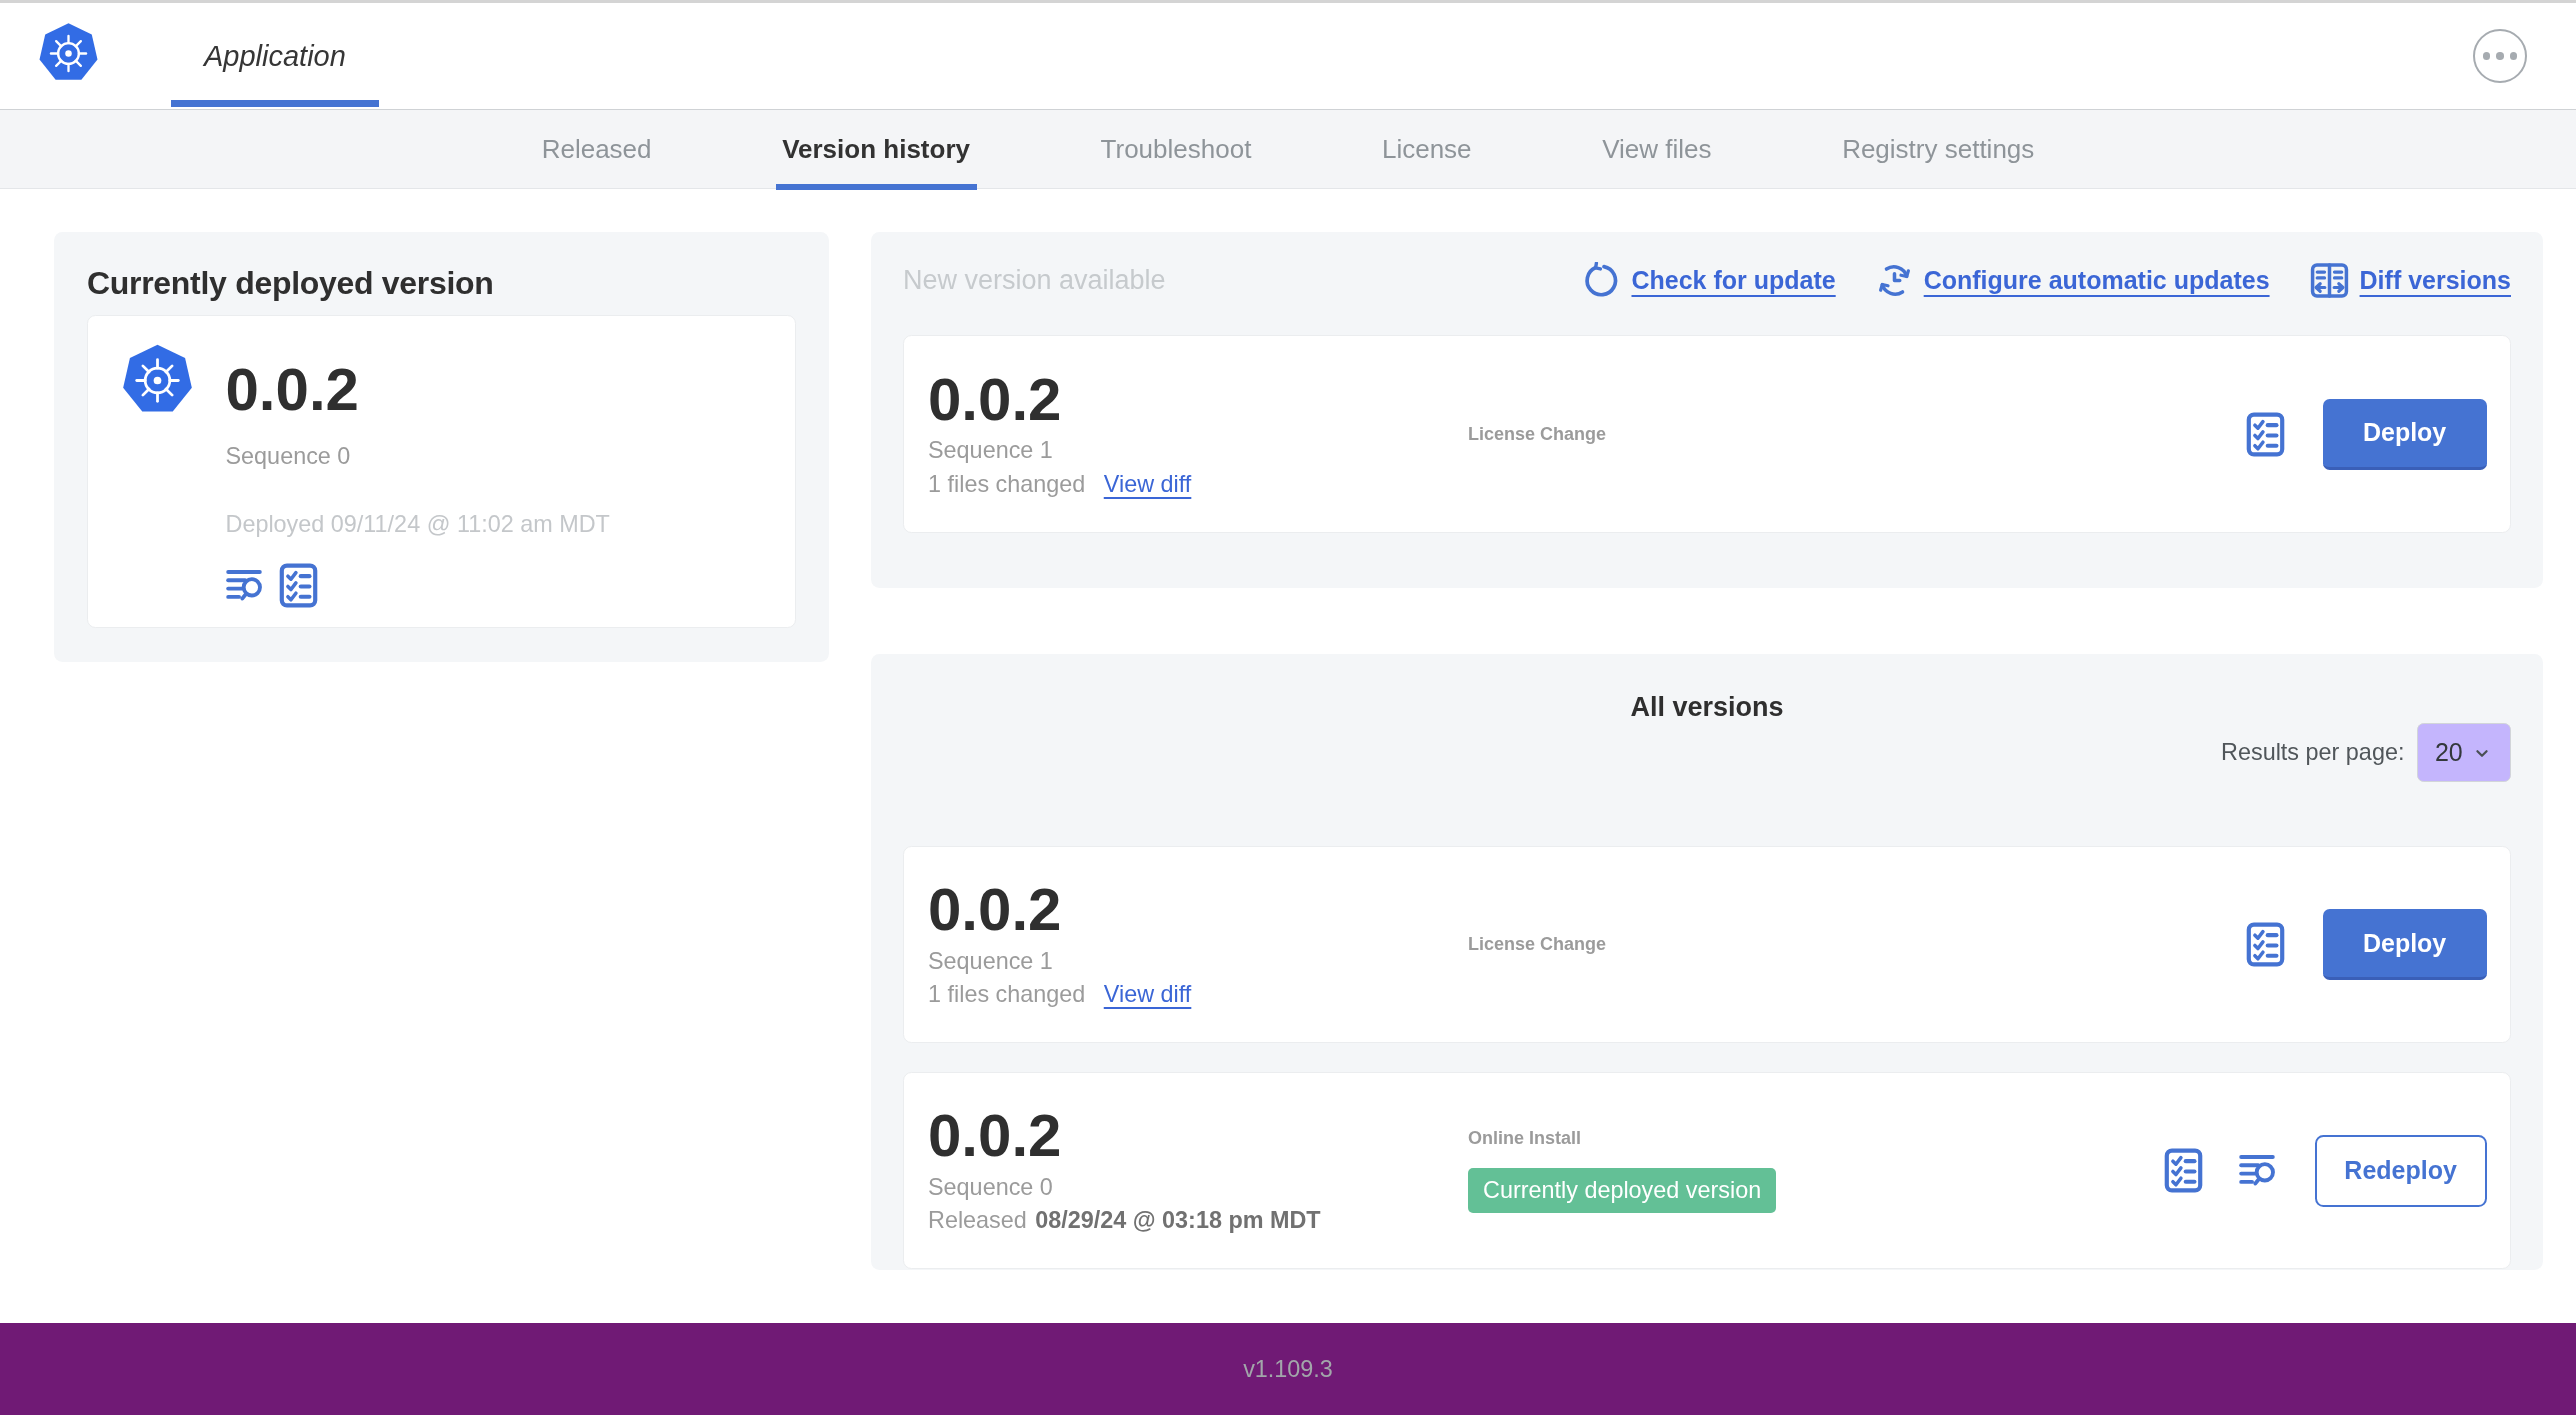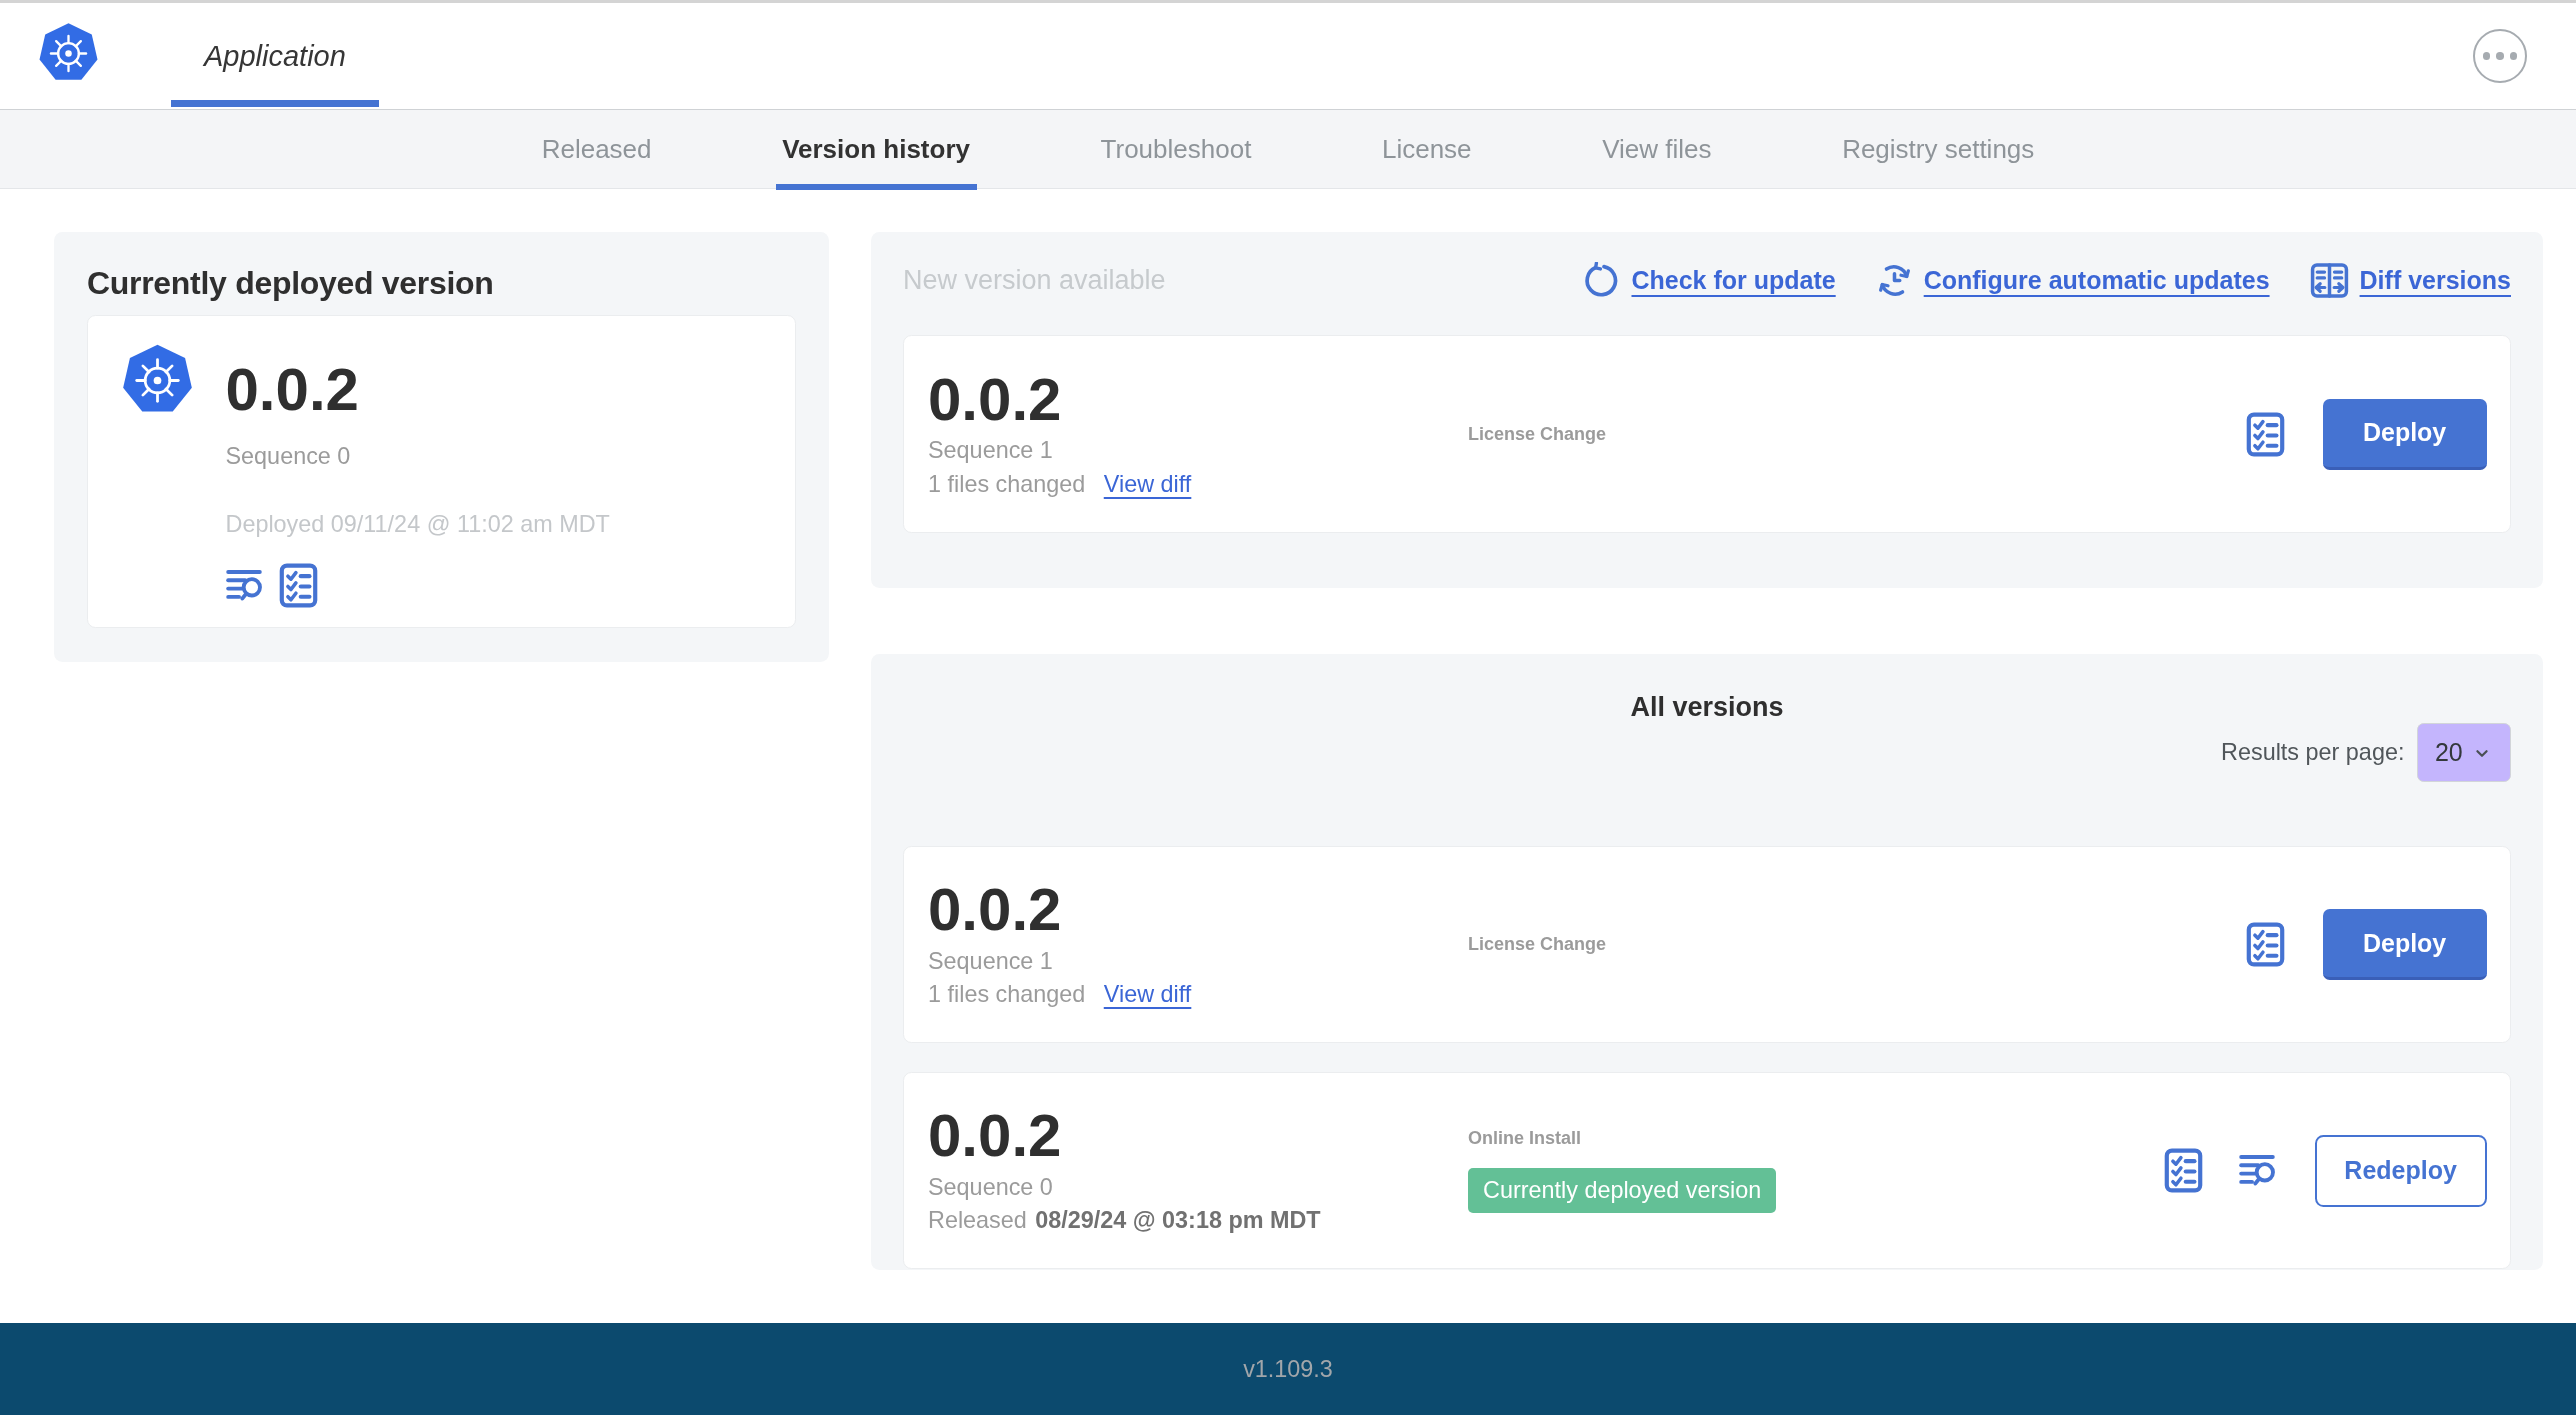--- a/index.html
+++ b/index.html
@@ -120,21 +120,21 @@
   .select-box {
     width:94px; height:59px; background:#c4b5fd; border:1.7px solid #d2d5d9; border-radius:6.7px;
     display:flex; align-items:center; justify-content:center; gap:8.4px;
     font-size:25px; color:#33383c; cursor:pointer;
   }
   .rows { margin-top:64px; display:flex; flex-direction:column; gap:29px; }
   .rows .version-card { margin-top:0; height:197px; }
 
   
   .footer {
-    height:92px; background:#0c4a6e; flex:0 0 auto;
+    height:92px; background:#701a75; flex:0 0 auto;
     display:flex; align-items:center; justify-content:center;
     font-size:23.4px; color:#a2a6aa;
   }
 
   svg .st { stroke:#4573d2; fill:none; stroke-linecap:round; stroke-linejoin:round; }
 </style>
 </head>
 <body>
 
 <svg width="0" height="0" style="position:absolute">

